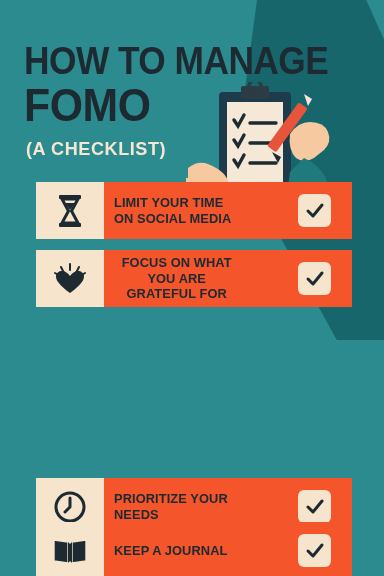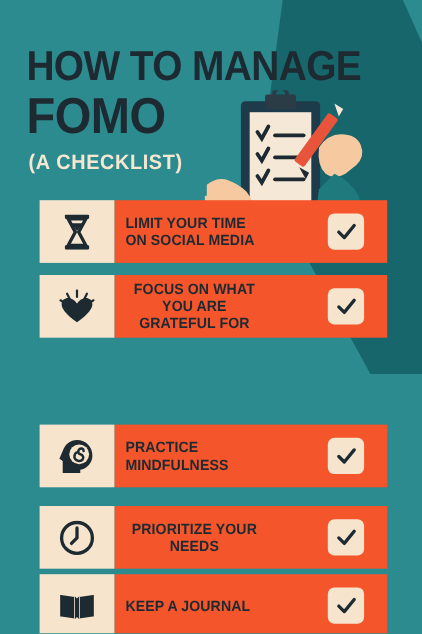--- a/index.html
+++ b/index.html
@@ -170,39 +170,22 @@
       </div>
       <div class="label">FOCUS ON WHAT YOU ARE GRATEFUL FOR</div>
       <div class="checkbox">
         <svg width="20" height="20" viewBox="0 0 20 20">
           <path d="M3 10 L8 15 L17 4" fill="none" stroke="#1d2a31" stroke-width="3" stroke-linecap="round" stroke-linejoin="round"></path>
         </svg>
       </div>
     </div>
 
 
-    <div class="row" style="top:386px;">
-      <div class="bar"></div>
-      <div class="iconbox"></div>
-      <div class="iconwrap">
-        <svg width="34" height="32" viewBox="0 0 34 32">
-          <path d="M4 31 L4 20 L1 18 L4 11 C6 5 11 1 17 1 C25 1 31 7 31 15 C31 22 26 27 20 28 L20 31 Z" fill="#1d2a31"></path>
-          <circle cx="19" cy="14" r="9" fill="#f7e4cd"></circle>
-          <path d="M23 11 C23 8.5 20.5 8 19 9.5 C17.5 11 18 13.5 20 14 C22.5 14.6 23.5 17 22 18.8 C20.5 20.6 17 20.4 15.5 18.5 C14 16.6 14.5 13.8 16.5 12.4" fill="none" stroke="#1d2a31" stroke-width="2.3" stroke-linecap="round"></path>
-        </svg>
-      </div>
-      <div class="label">PRACTICE MINDFULNESS</div>
-      <div class="checkbox">
-        <svg width="20" height="20" viewBox="0 0 20 20">
-          <path d="M3 10 L8 15 L17 4" fill="none" stroke="#1d2a31" stroke-width="3" stroke-linecap="round" stroke-linejoin="round"></path>
-        </svg>
-      </div>
-    </div>
-
-    <div class="row" style="top:460px;text-align:center;">
+
+    <div class="row" style="top:478px;">
       <div class="bar"></div>
       <div class="iconbox"></div>
       <div class="iconwrap">
         <svg width="32" height="32" viewBox="0 0 32 32">
           <circle cx="16" cy="16" r="14" fill="none" stroke="#1d2a31" stroke-width="3"></circle>
           <path d="M16 7 L16 16 L11 21" fill="none" stroke="#1d2a31" stroke-width="3" stroke-linecap="round" stroke-linejoin="round"></path>
         </svg>
       </div>
       <div class="label">PRIORITIZE YOUR NEEDS</div>
       <div class="checkbox">

